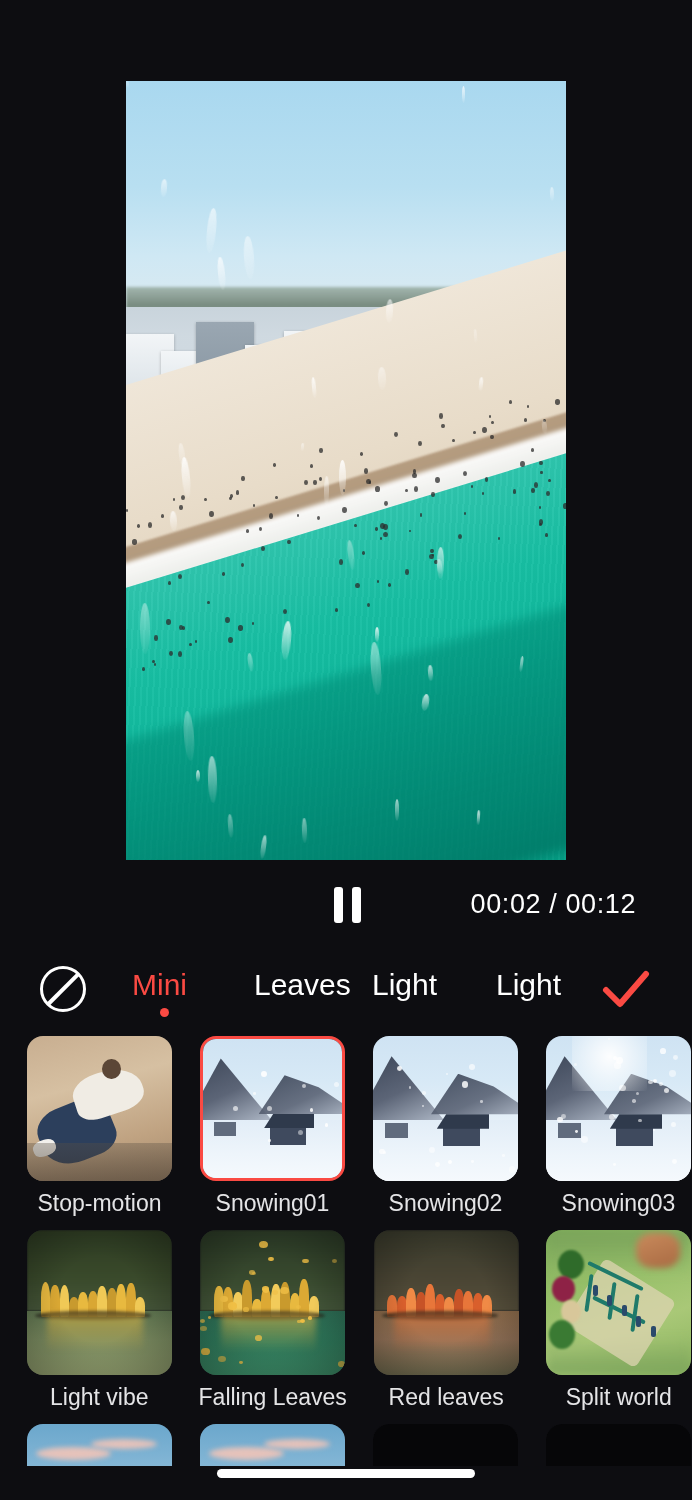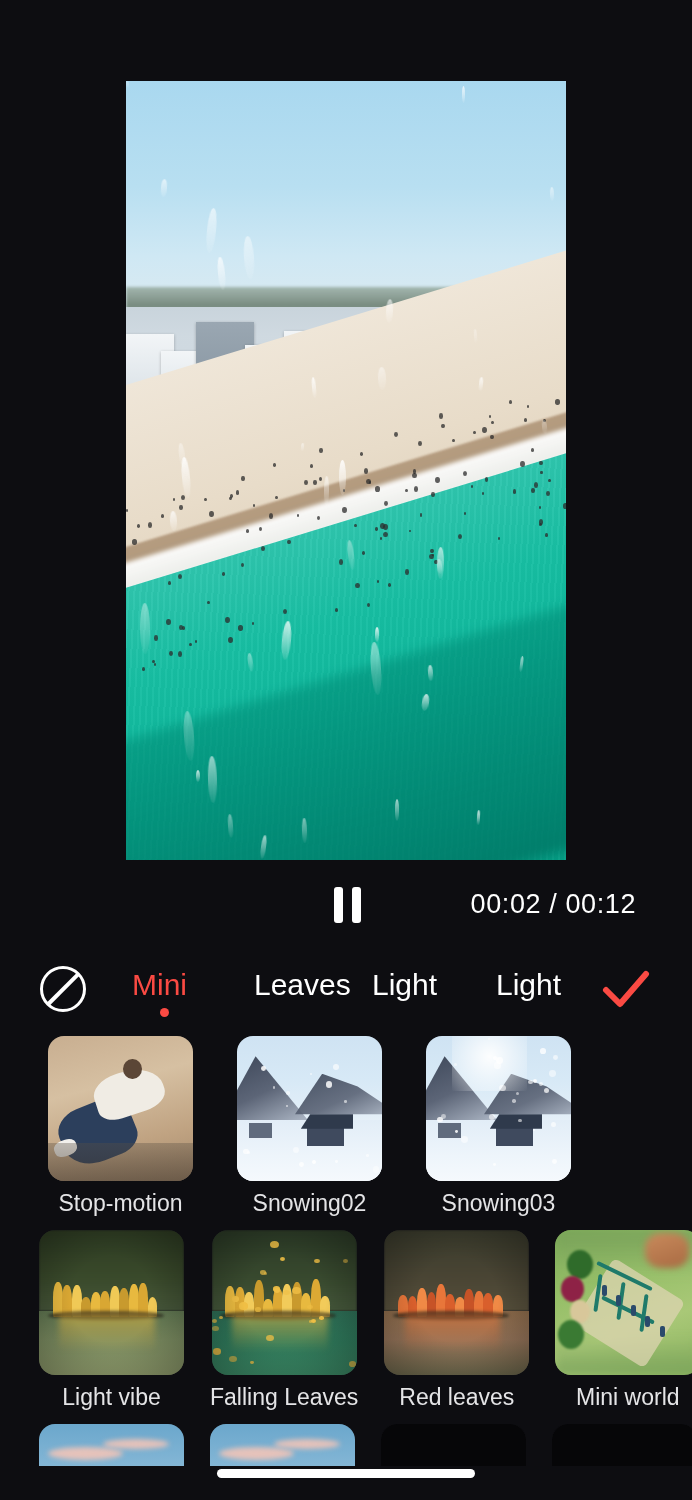--- a/index.html
+++ b/index.html
@@ -278,21 +278,20 @@
     left:0; top:1036px;
     width:692px; height:430px;
     overflow:hidden;
   }
   .grid-row {
     position:absolute;
     left:0;
     width:692px;
     display:flex;
     gap:0;
-    padding-left:13px;
   }
   .cell {
     position:relative;
     width:163px;
     margin-left:26px;
     display:flex; flex-direction:column; align-items:center;
     cursor:pointer;
   }
   .thumb {
     width:145px; height:145px;
@@ -676,20 +675,43 @@
             <div class="t-stop">
               <div class="person-legs"></div>
               <div class="person-body"></div>
               <div class="person-head"></div>
               <div class="shoe"></div>
               <div style="position: absolute; left: 0px; bottom: 0px; width: 100%; height: 26%; background: linear-gradient(rgba(90, 80, 68, 0.35), rgba(60, 52, 44, 0.55));"></div>
             </div>
           </div>
           <div class="cell-label">Stop-motion</div>
         </div>
+        <div class="cell selected">
+          <div class="thumb">
+            <div class="t-snow">
+              <div class="peak" style="left: -12%; top: 14%; width: 62%; height: 58%; clip-path: polygon(40% 0px, 100% 78%, 0px 78%);"></div>
+              <div class="peak" style="left: 40%; top: 26%; width: 72%; height: 40%; clip-path: polygon(26% 0px, 60% 22%, 100% 70%, 0px 70%); opacity: 0.92;"></div>
+              <div class="ground"></div>
+              <div class="house" style="left: 48%; top: 60%; width: 26%; height: 16%;"></div>
+              <div class="house-roof" style="left: 44%; top: 54%; width: 36%; height: 10%; clip-path: polygon(18% 0px, 100% 0px, 100% 100%, 0px 100%);"></div>
+              <div class="house" style="left: 8%; top: 60%; width: 16%; height: 10%; opacity: 0.8;"></div>
+              <div class="flake" style="left: 68.1454%; top: 65.306%; width: 5.54924px; height: 5.54924px; opacity: 0.5;"></div>
+              <div class="flake" style="left: 76.685%; top: 49.9614%; width: 3.14445px; height: 3.14445px; opacity: 0.926588;"></div>
+              <div class="flake" style="left: 94.0091%; top: 30.6932%; width: 5.39319px; height: 5.39319px; opacity: 0.626562;"></div>
+              <div class="flake" style="left: 35.9959%; top: 38.0345%; width: 2.70951px; height: 2.70951px; opacity: 0.702866;"></div>
+              <div class="flake" style="left: 41.6116%; top: 23.2874%; width: 5.7945px; height: 5.7945px; opacity: 0.964501;"></div>
+              <div class="flake" style="left: 46.9244%; top: 71.8544%; width: 2.73288px; height: 2.73288px; opacity: 0.79177;"></div>
+              <div class="flake" style="left: 21.38%; top: 47.902%; width: 5.181px; height: 5.181px; opacity: 0.696161;"></div>
+              <div class="flake" style="left: 71.4616%; top: 32.1953%; width: 3.88472px; height: 3.88472px; opacity: 0.666641;"></div>
+              <div class="flake" style="left: 87.5253%; top: 60.5039%; width: 3.75111px; height: 3.75111px; opacity: 0.966287;"></div>
+              <div class="flake" style="left: 45.8196%; top: 48.4392%; width: 5.133px; height: 5.133px; opacity: 0.644815;"></div>
+            </div>
+          </div>
+          <div class="cell-label">Snowing01</div>
+        </div>
         <div class="cell">
           <div class="thumb">
             <div class="t-snow">
               <div class="peak" style="left: -12%; top: 14%; width: 62%; height: 58%; clip-path: polygon(40% 0px, 100% 78%, 0px 78%);"></div>
               <div class="peak" style="left: 40%; top: 26%; width: 72%; height: 40%; clip-path: polygon(26% 0px, 60% 22%, 100% 70%, 0px 70%); opacity: 0.92;"></div>
               <div class="ground"></div>
               <div class="house" style="left: 48%; top: 60%; width: 26%; height: 16%;"></div>
               <div class="house-roof" style="left: 44%; top: 54%; width: 36%; height: 10%; clip-path: polygon(18% 0px, 100% 0px, 100% 100%, 0px 100%);"></div>
               <div class="house" style="left: 8%; top: 60%; width: 16%; height: 10%; opacity: 0.8;"></div>
               <div class="flake" style="left: 93.5298%; top: 89.6327%; width: 6.87134px; height: 6.87134px; opacity: 0.5;"></div>
@@ -871,21 +893,21 @@
               <div class="bush" style="position: absolute; left: 10%; top: 48%; width: 14%; height: 16%; background: rgb(216, 199, 154); filter: blur(1px);"></div>
               <div class="bush" style="position: absolute; left: 2%; top: 62%; width: 18%; height: 20%; background: rgb(58, 122, 51); filter: blur(1px);"></div>
               <div style="position: absolute; left: 32%; top: 38%; width: 5px; height: 11px; background: rgb(42, 74, 107); border-radius: 2px;"></div>
               <div style="position: absolute; left: 42%; top: 45%; width: 5px; height: 11px; background: rgb(42, 74, 107); border-radius: 2px;"></div>
               <div style="position: absolute; left: 52%; top: 52%; width: 5px; height: 11px; background: rgb(42, 74, 107); border-radius: 2px;"></div>
               <div style="position: absolute; left: 62%; top: 59%; width: 5px; height: 11px; background: rgb(42, 74, 107); border-radius: 2px;"></div>
               <div style="position: absolute; left: 72%; top: 66%; width: 5px; height: 11px; background: rgb(42, 74, 107); border-radius: 2px;"></div>
               <div style="position: absolute; left: 62%; top: 2%; width: 30%; height: 24%; background: linear-gradient(160deg, rgb(201, 138, 92), rgb(168, 106, 66)); border-radius: 40%; filter: blur(3px);"></div>
             </div>
           </div>
-          <div class="cell-label">Mini world</div>
+          <div class="cell-label">Split world</div>
         </div>
       </div>
       <div class="grid-row" style="top: 388px;">
         <div class="cell">
           <div class="thumb">
             <div class="t-mount">
               <div class="cloud" style="left: 6%; top: 16%; width: 52%; height: 9%;"></div>
               <div class="cloud" style="left: 44%; top: 10%; width: 46%; height: 7%;"></div>
             </div>
           </div>

